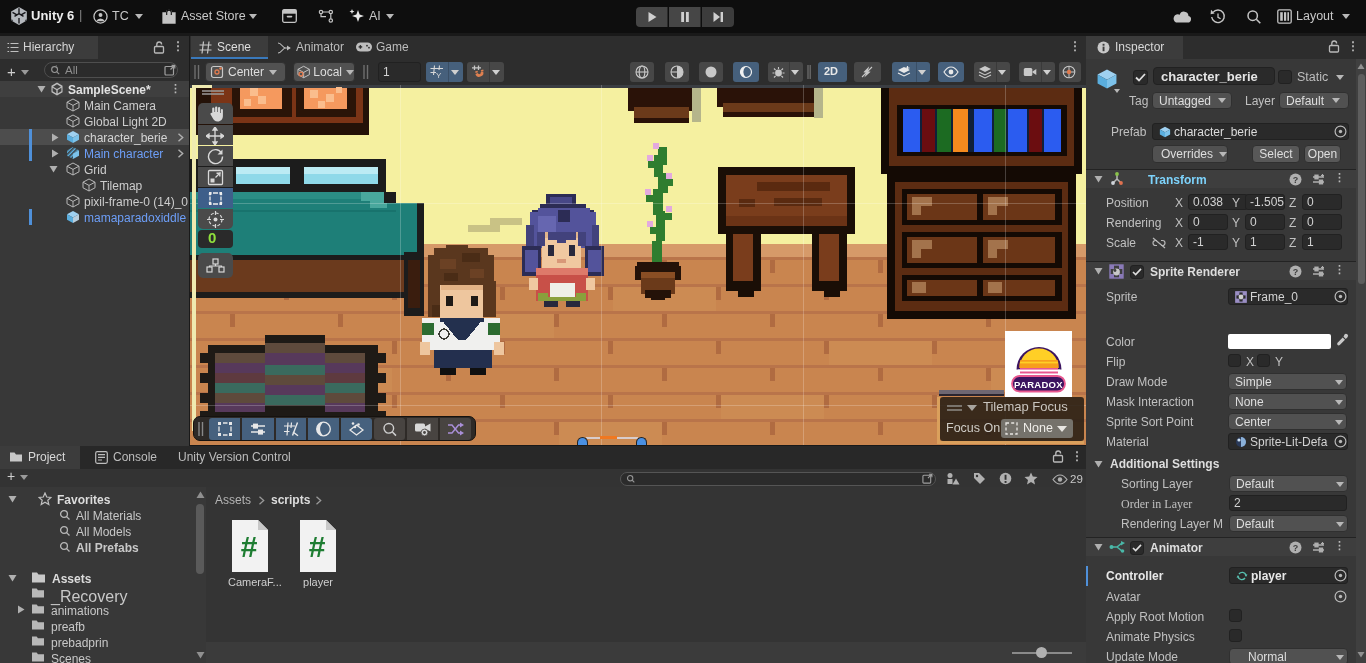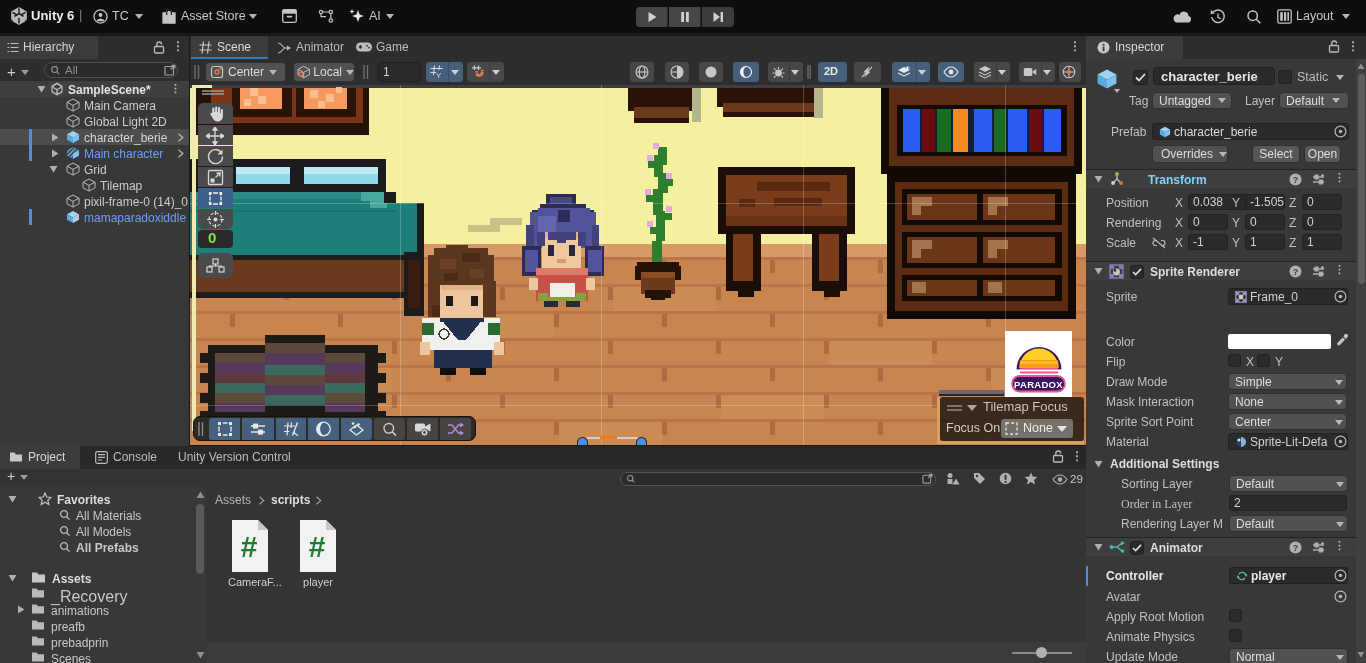--- a/index.html
+++ b/index.html
@@ -1116,21 +1116,21 @@
   <svg class="abs" style="left:248px;top:554px;" width="13" height="13" viewBox="0 0 13 13">
         <circle cx="6.5" cy="6.5" r="5.4" fill="none" stroke="#b9b9b9" stroke-width="1.2"></circle>
         <circle cx="6.5" cy="6.5" r="1.7" fill="#b9b9b9"></circle>
       </svg>
   <span class="lbl" style="left:20px;top:574px;">Apply Root Motion</span>
   <div class="chk" style="left:143px;top:573px;"></div>
   <span class="lbl" style="left:20px;top:594px;">Animate Physics</span>
   <div class="chk" style="left:143px;top:593px;"></div>
   <span class="lbl" style="left:20px;top:614px;">Update Mode</span>
   <div class="pill" style="left:143px;top:612px;width:119px;height:17px;">
-        <span style="margin-left:6px;">Normal</span>
+        <span style="margin-left:18px;">Normal</span>
       </div>
 
   <div class="abs arrow-d" style="left:249px;top:344px;"></div>
   <div class="abs arrow-d" style="left:249px;top:364px;"></div>
   <div class="abs arrow-d" style="left:249px;top:384px;"></div>
   <div class="abs arrow-d" style="left:250px;top:446px;"></div>
   <div class="abs arrow-d" style="left:250px;top:486px;"></div>
   <div class="abs arrow-d" style="left:250px;top:619px;"></div>
 
   <div class="abs" style="left:270px;top:23px;width:10px;height:604px;background:#404040;"></div>

